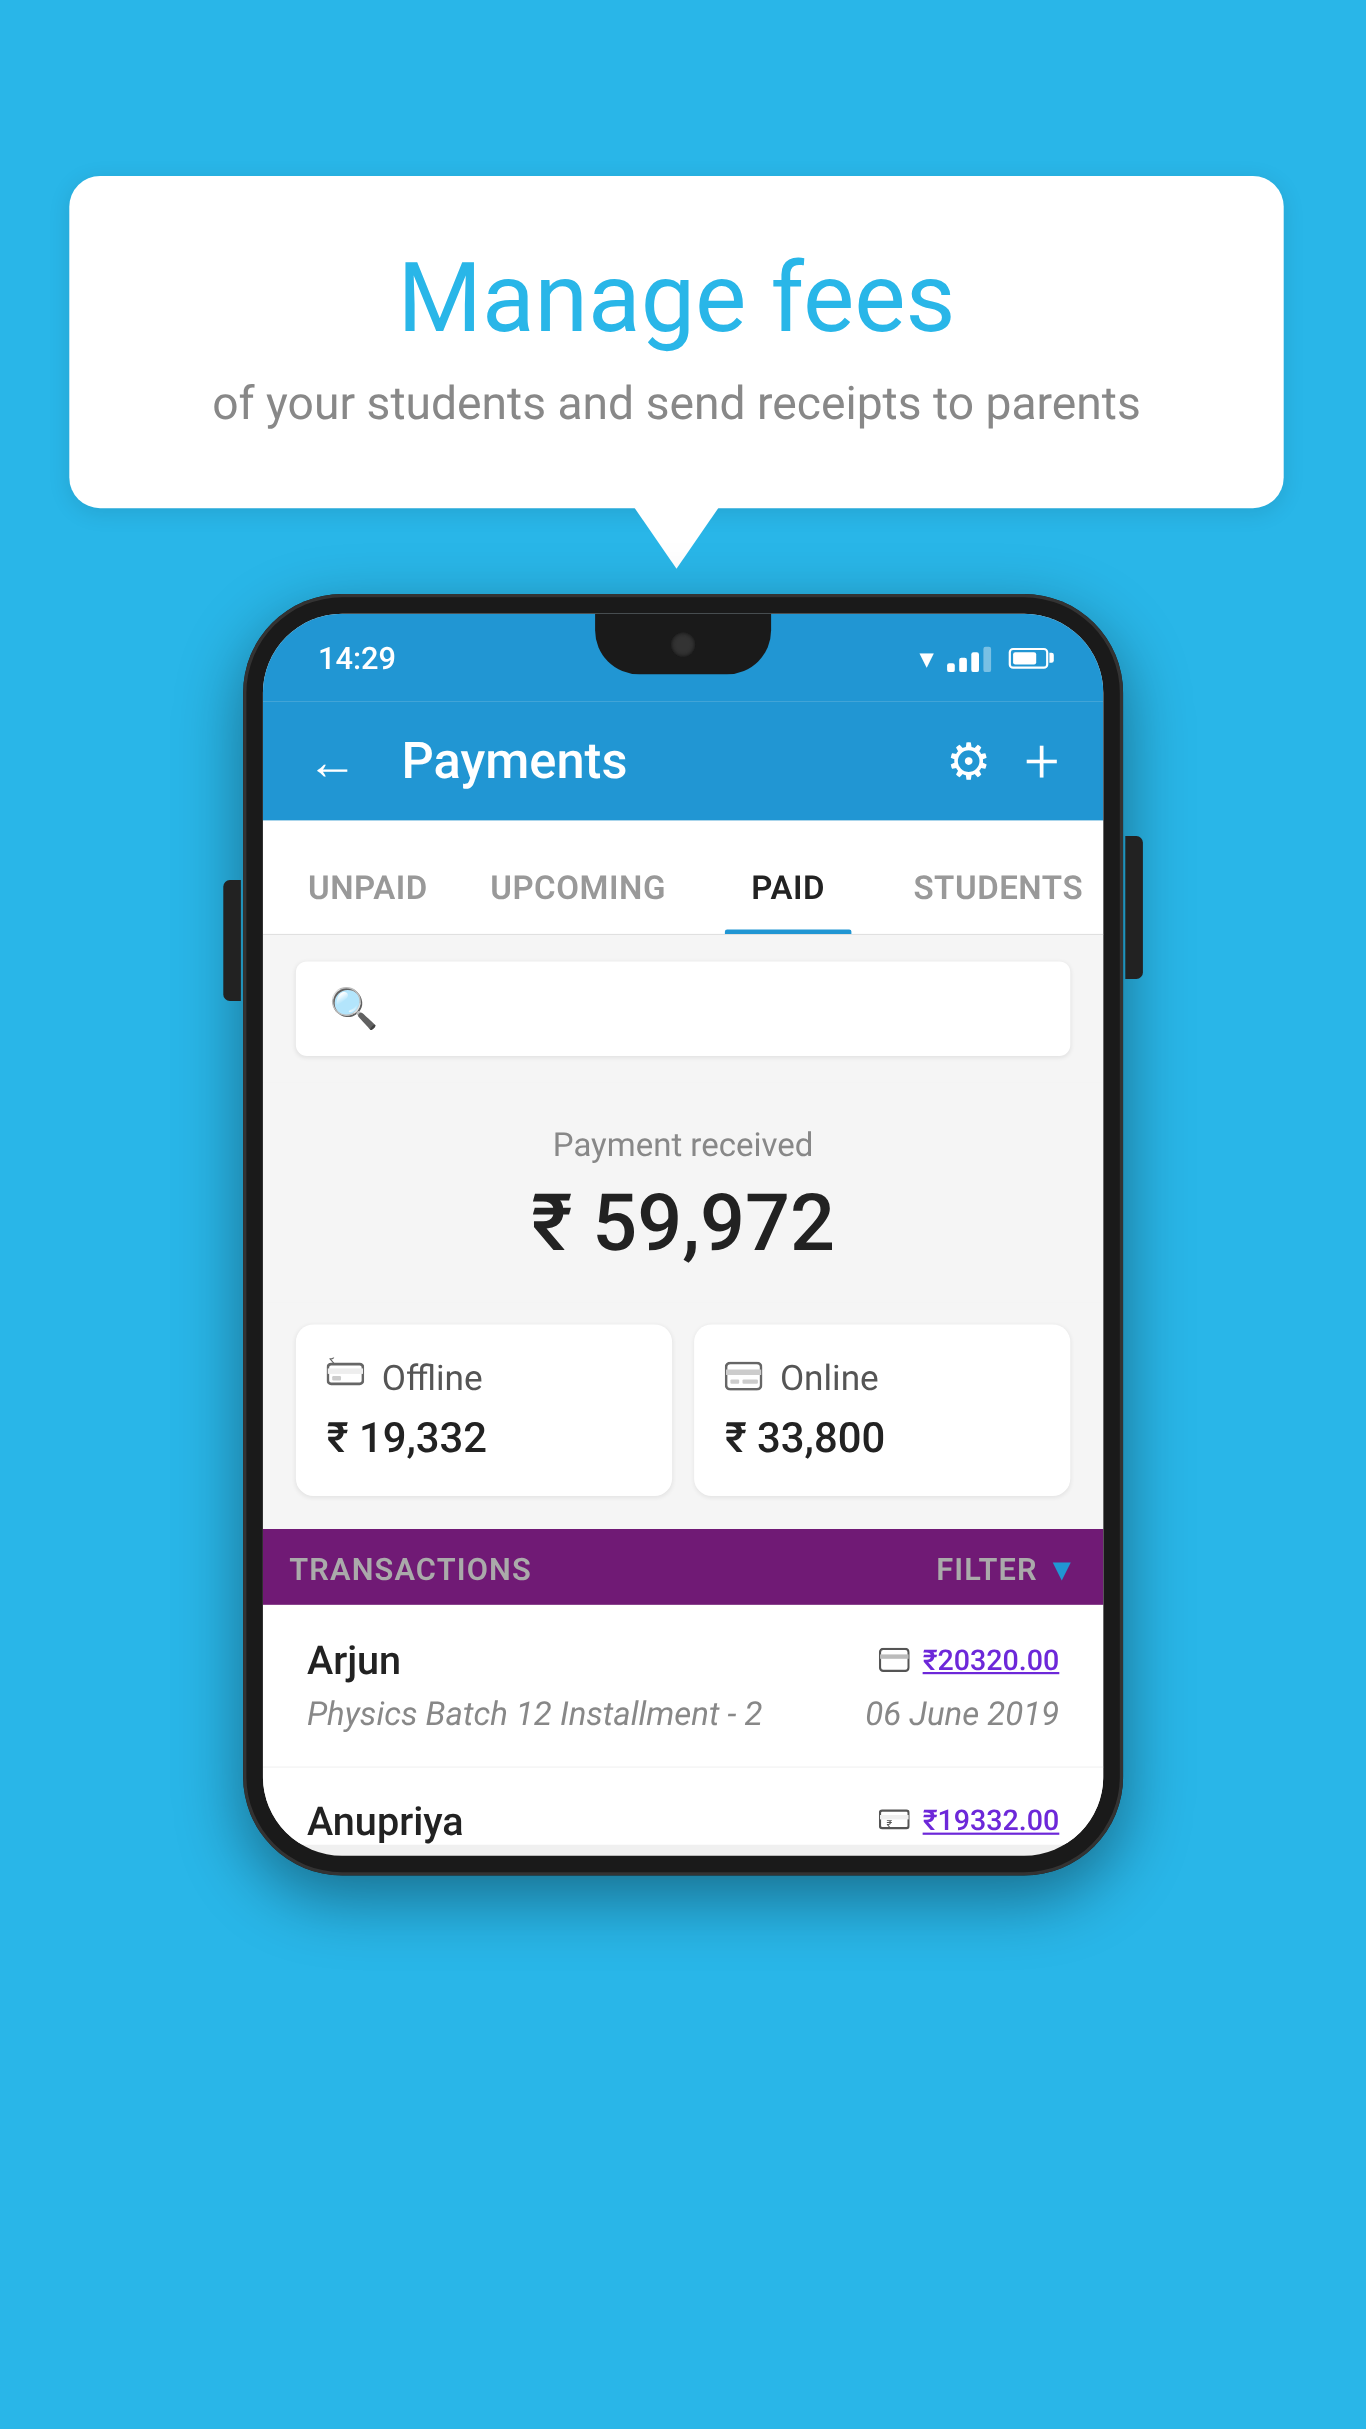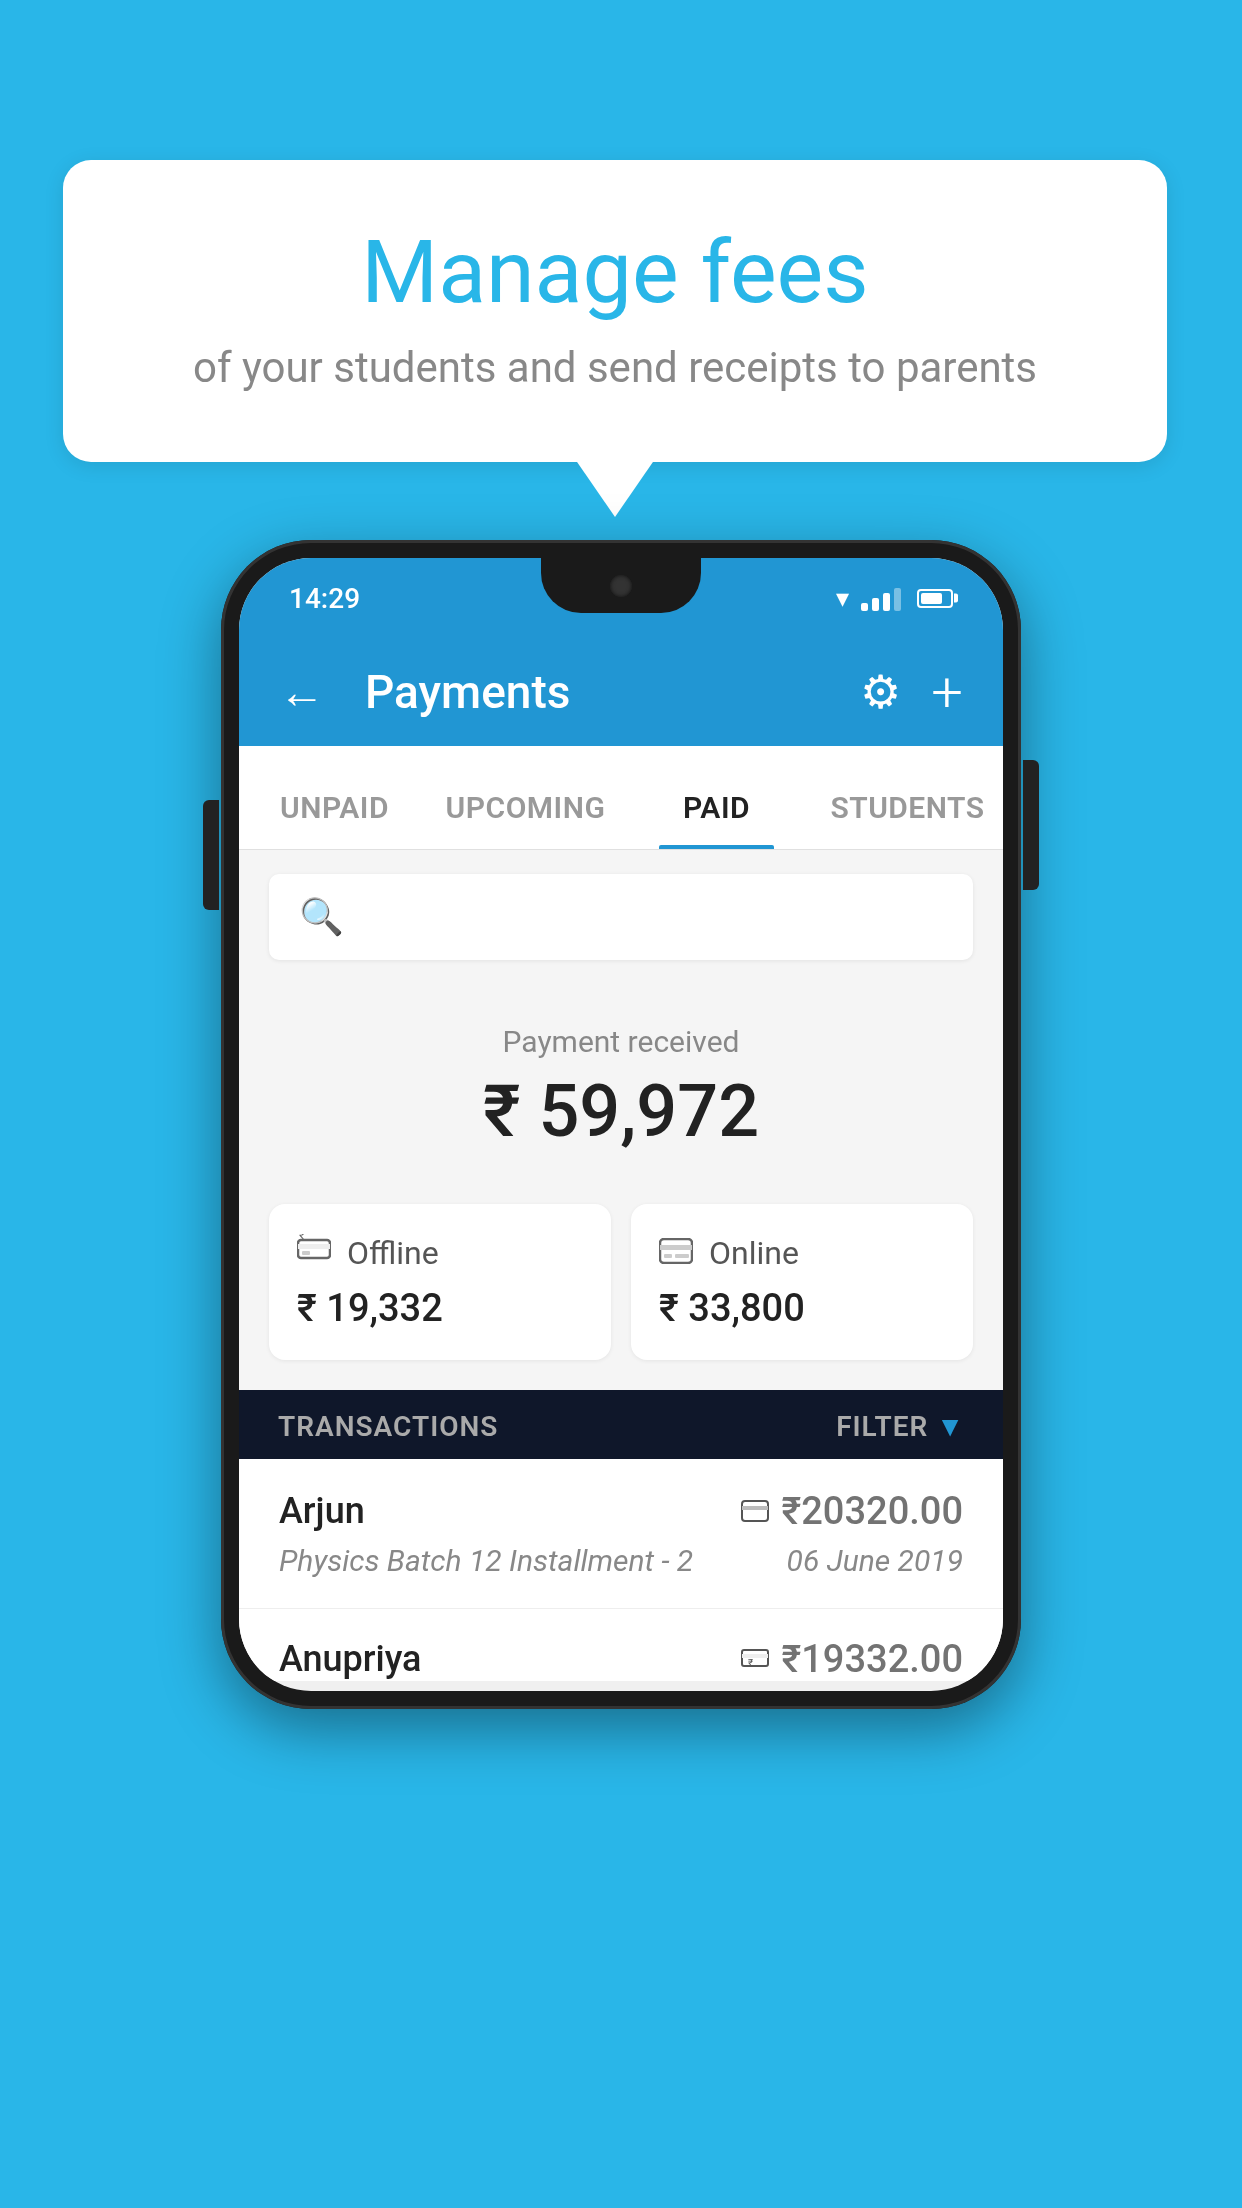--- a/index.html
+++ b/index.html
@@ -347,25 +347,25 @@
     }
 
     .card-amount {
       color: #222;
       font-size: 38px;
       font-weight: 500;
     }
 
     
     .transactions-header {
-      background: #0f172a;
+      background: #701a75;
       display: flex;
       align-items: center;
       justify-content: space-between;
-      padding: 20px 39px 16px;
+      padding: 20px 24px 16px;
     }
 
     .transactions-label {
       color: #aaa;
       font-size: 28px;
       font-weight: 600;
       letter-spacing: 1px;
     }
 
     .filter-container {
@@ -412,23 +412,24 @@
       align-items: center;
       gap: 12px;
     }
 
     .txn-icon {
       color: #666;
       font-size: 30px;
     }
 
     .txn-amount {
-      color: #737373;
-      font-size: 38px;
+      color: #6d28d9;
+      font-size: 26px;
       font-weight: 500;
+      text-decoration: underline;
     }
 
     .txn-course {
       color: #888;
       font-size: 30px;
     }
 
     .txn-date {
       color: #888;
       font-size: 30px;

